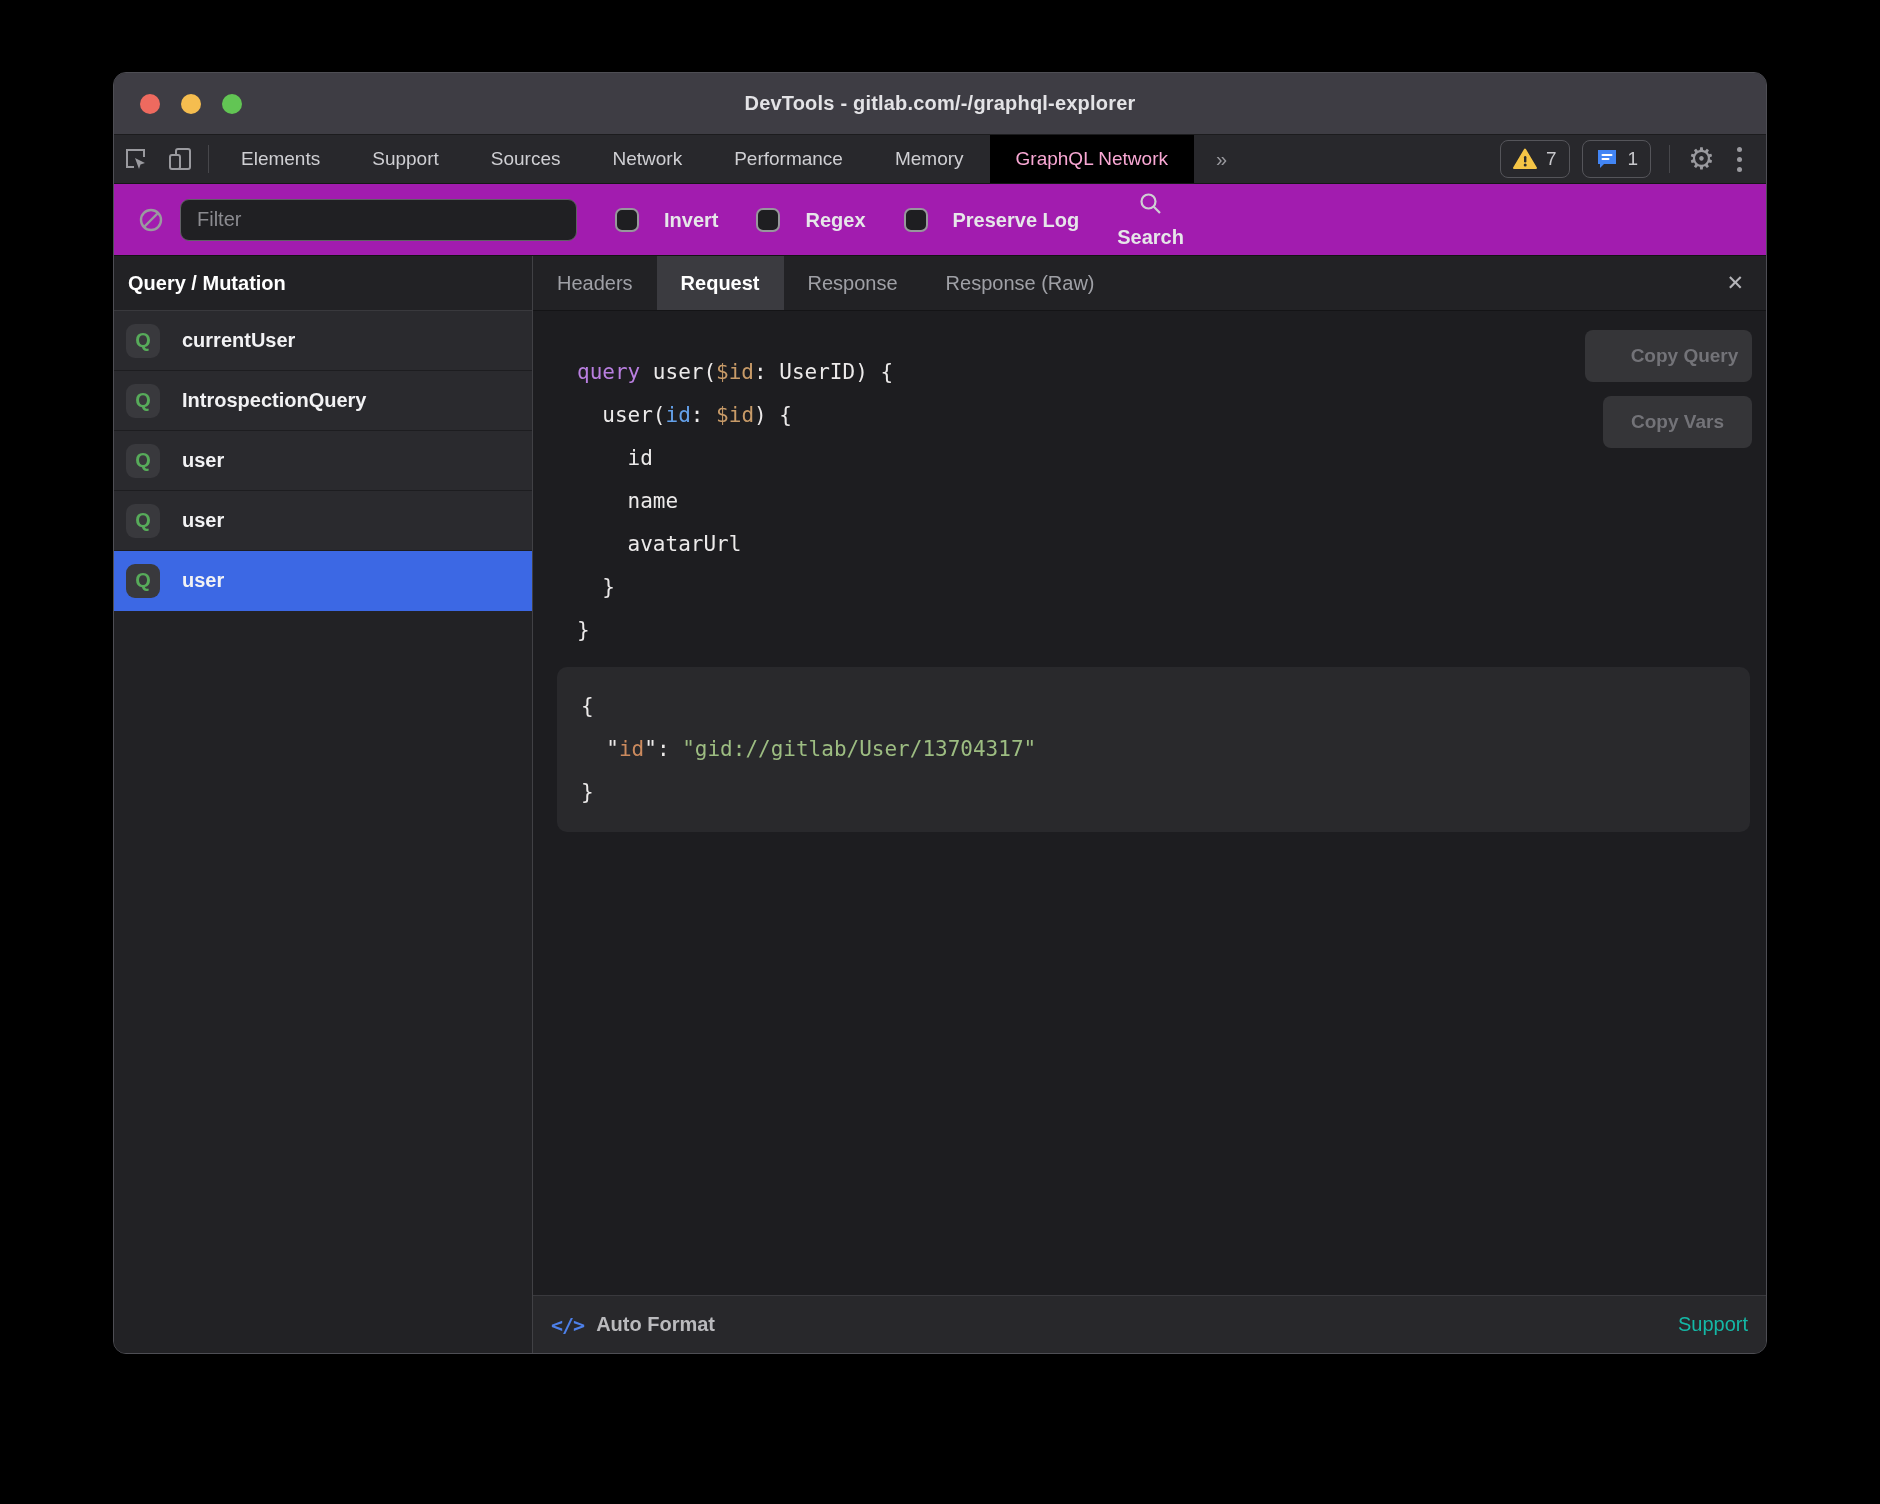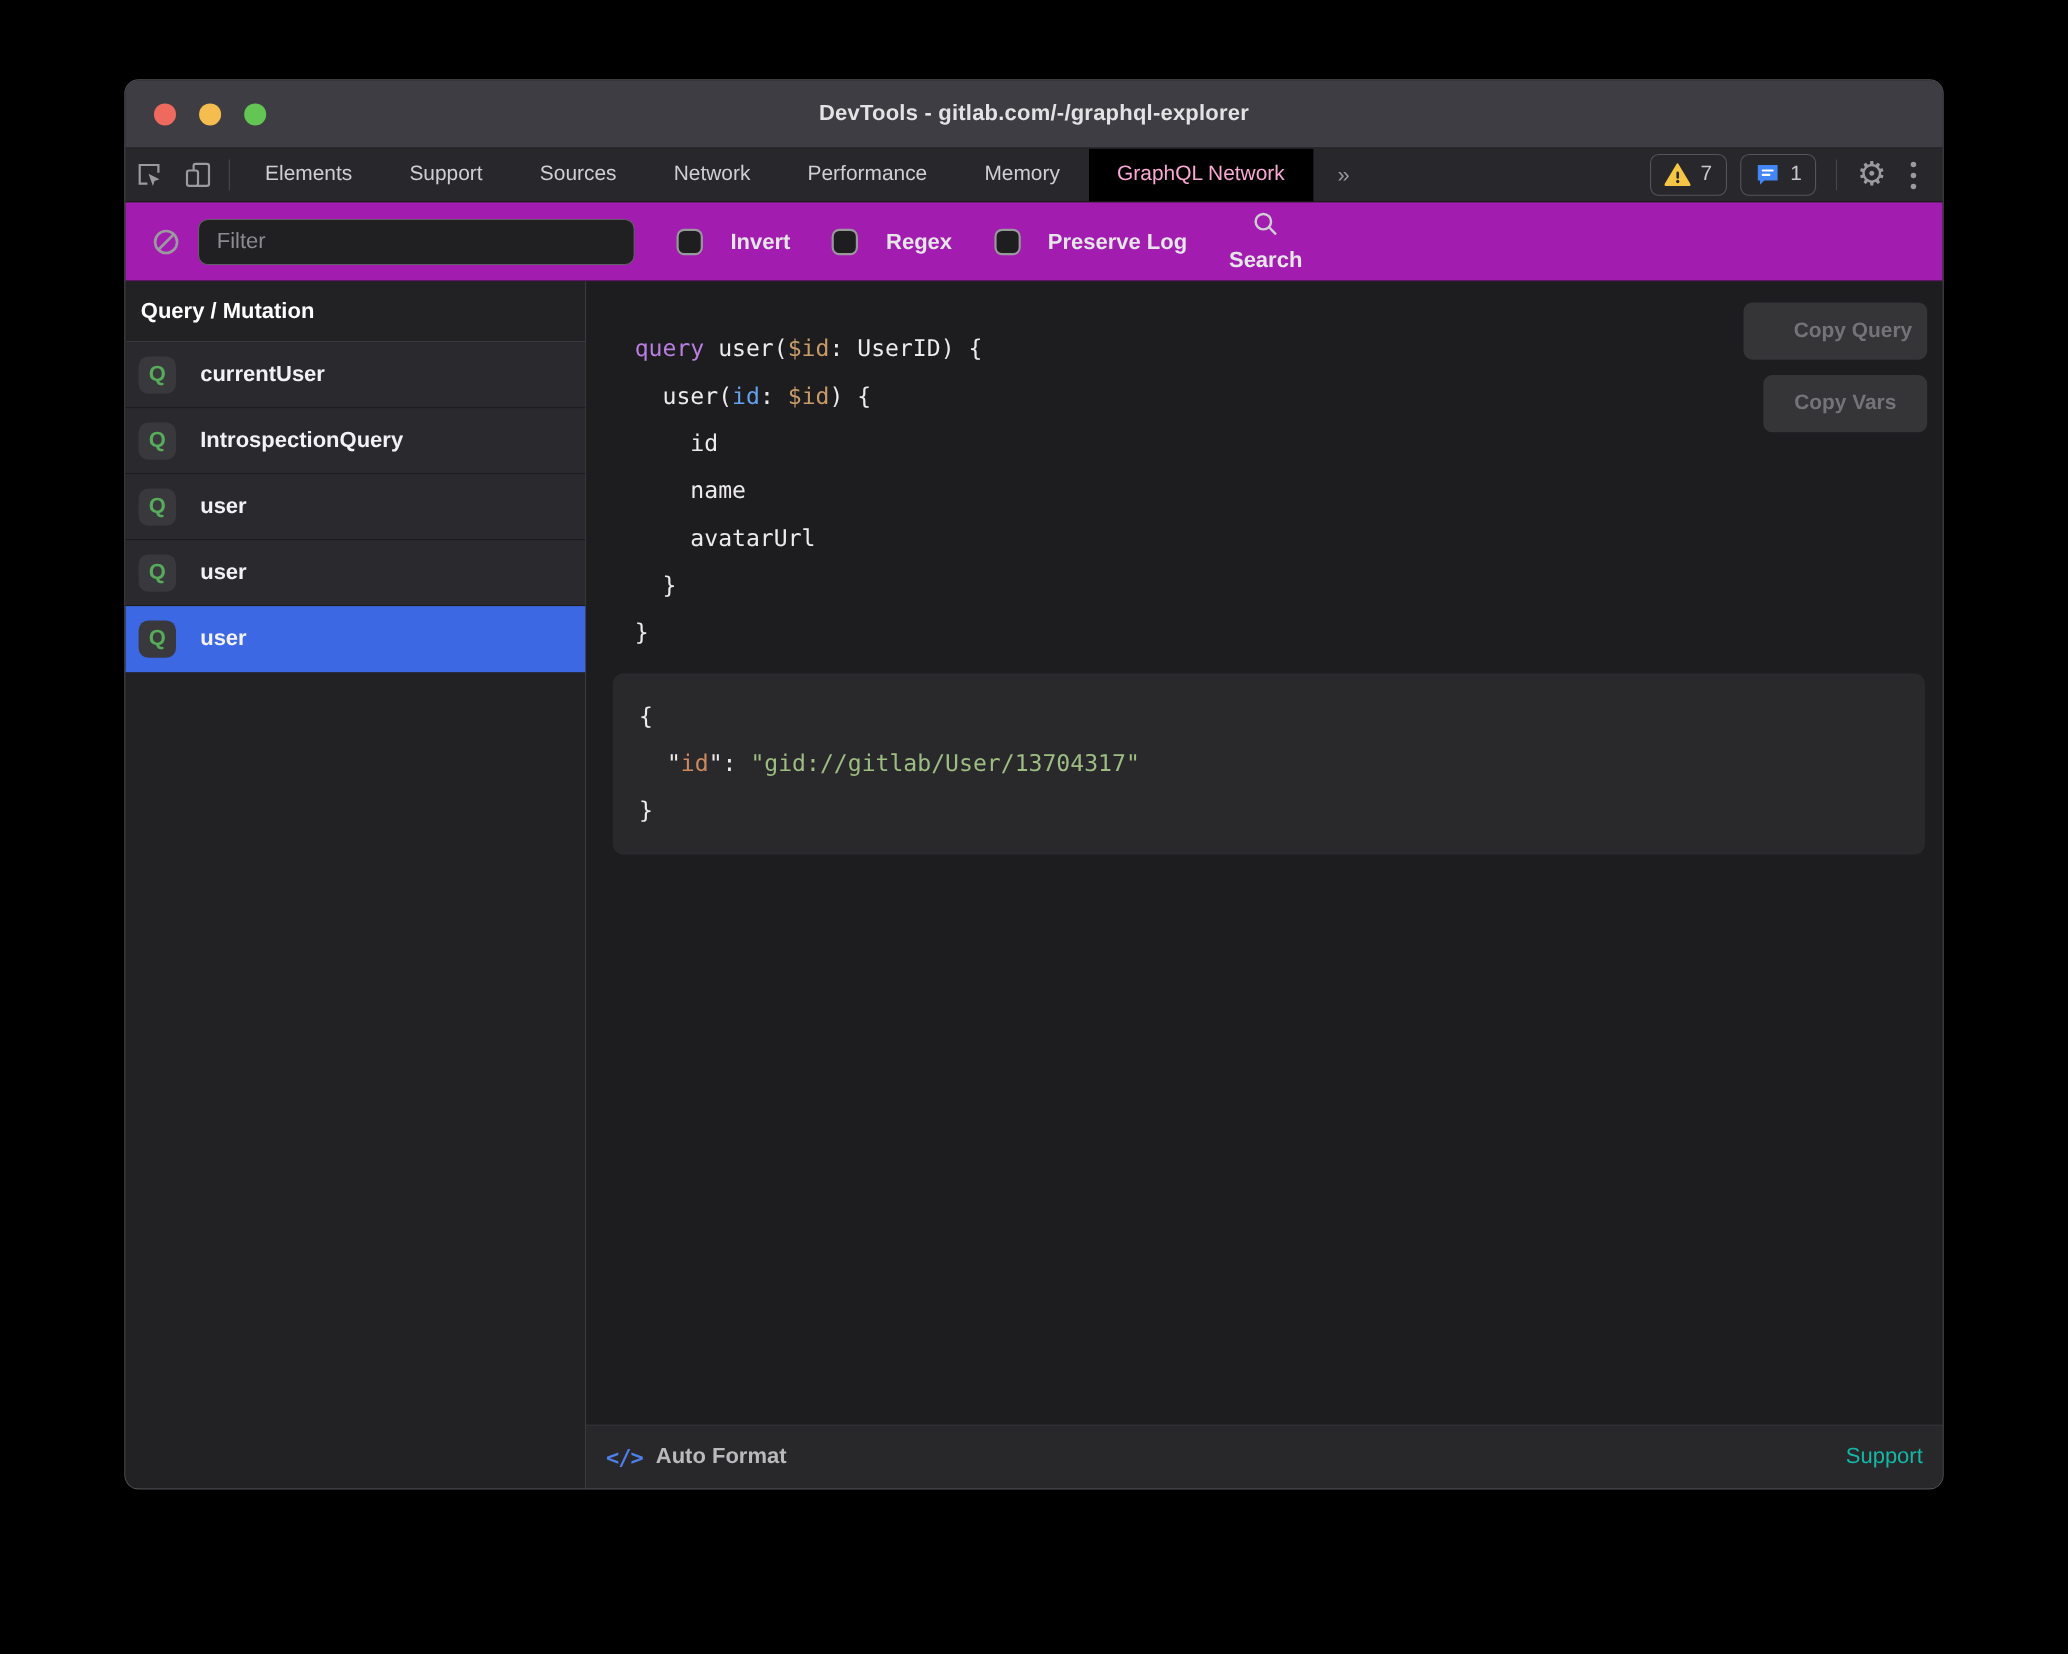--- a/index.html
+++ b/index.html
@@ -233,20 +233,27 @@
         <span class="side-label">user</span>
       </div>
       <div class="side-item selected">
         <span class="qbadge">Q</span>
         <span class="side-label">user</span>
       </div>
     </div>
 
     <div class="main">
 
+      <div class="panel-tabs">
+        <span class="ptab">Headers</span>
+        <span class="ptab active">Request</span>
+        <span class="ptab">Response</span>
+        <span class="ptab">Response (Raw)</span>
+        <span class="ptab-close">✕</span>
+      </div>
 
       <div class="request-view">
         <div class="code-block"><div class="code-line"><span class="tok-kw">query</span><span class="tok-pl"> user(</span><span class="tok-var">$id</span><span class="tok-pl">: UserID) {</span></div><div class="code-line"><span class="tok-pl">  user(</span><span class="tok-arg">id</span><span class="tok-pl">: </span><span class="tok-var">$id</span><span class="tok-pl">) {</span></div><div class="code-line"><span class="tok-pl">    id</span></div><div class="code-line"><span class="tok-pl">    name</span></div><div class="code-line"><span class="tok-pl">    avatarUrl</span></div><div class="code-line"><span class="tok-pl">  }</span></div><div class="code-line"><span class="tok-pl">}</span></div></div>
 
         <button class="copy-btn copy-query">Copy Query</button>
         <button class="copy-btn copy-vars">Copy Vars</button>
 
         <div class="vars-box"><div class="code-line"><span class="tok-pl">{</span></div><div class="code-line"><span class="tok-pl">  "</span><span class="tok-key">id</span><span class="tok-pl">": </span><span class="tok-str">"gid://gitlab/User/13704317"</span></div><div class="code-line"><span class="tok-pl">}</span></div></div>
       </div>
 

